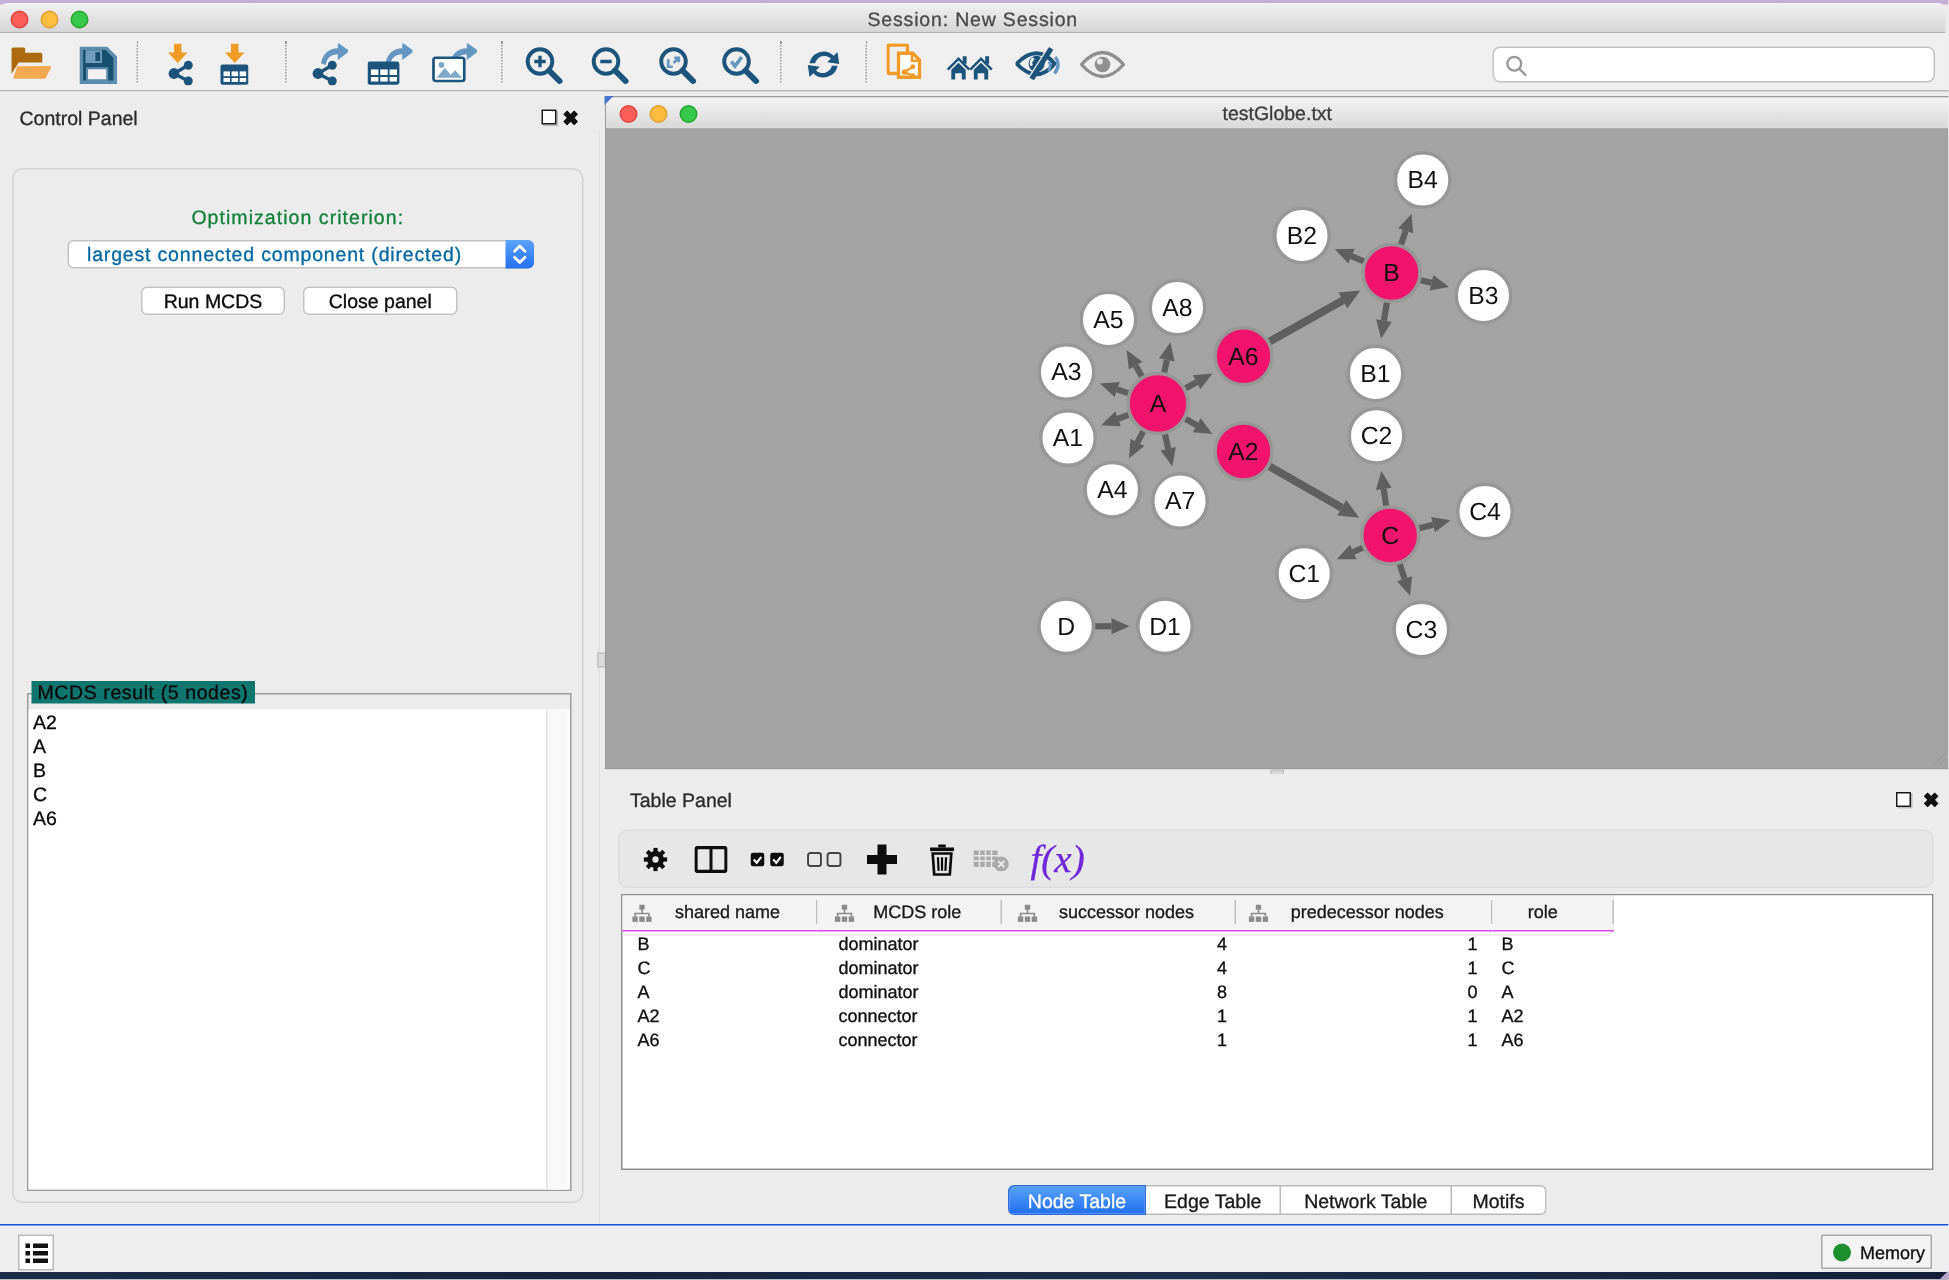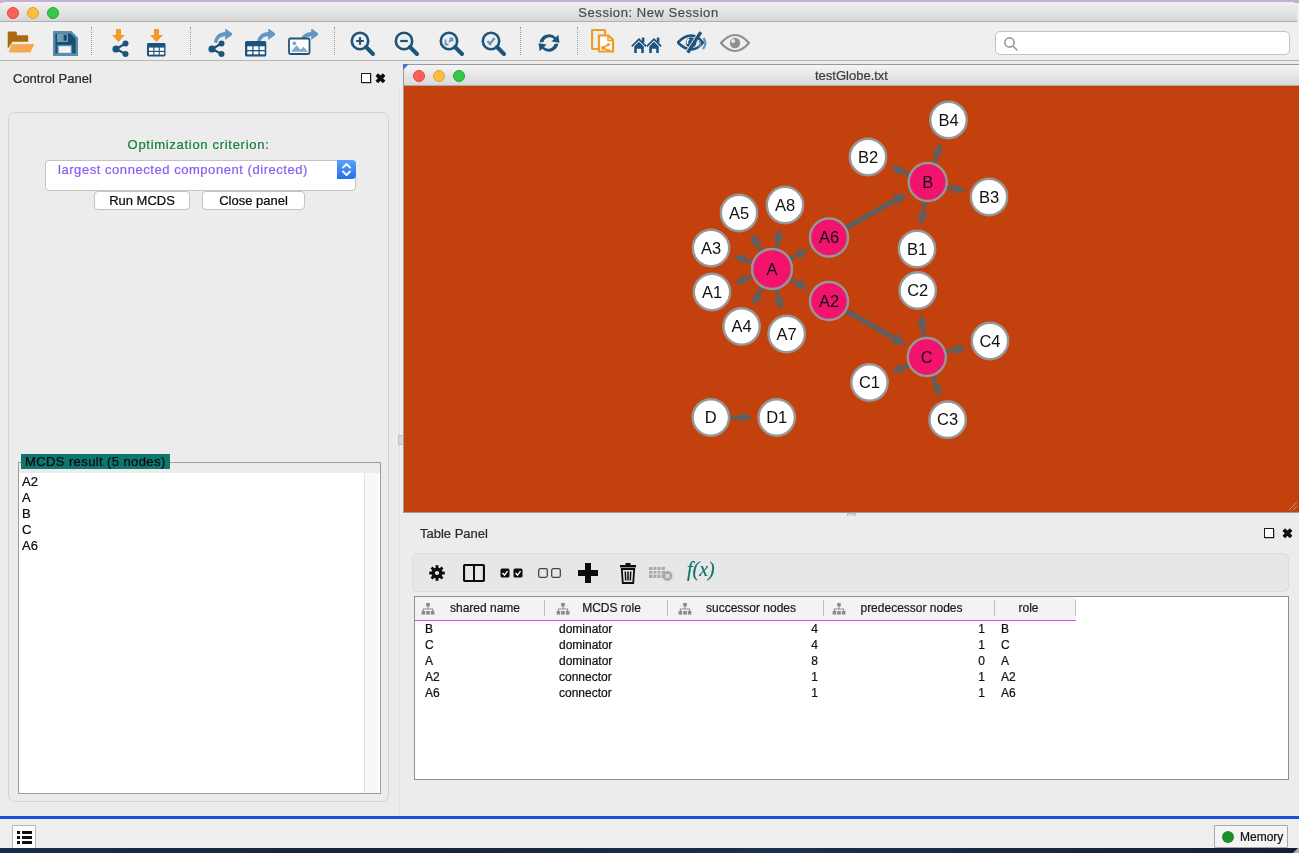--- a/index.html
+++ b/index.html
@@ -28,43 +28,43 @@
 .seg { display:flex; position:absolute; font-size:13px; z-index:5; }
 .seg > div { background:#fff; border:1px solid #bbb; border-left:none; color:#1a1a1a;
   text-align:center; height:20px; line-height:19px; }
 .seg > div:first-child { border-left:1px solid #bbb; border-radius:4px 0 0 4px; }
 .seg > div:last-child { border-radius:0 4px 4px 0; }
 .seg > div.sel { background:linear-gradient(#58a0f8,#2470f0); border-color:#2a6de0; color:#fff; }
 #cptabs { left:78px; top:36px; }
 #mcdsbox { position:absolute; left:8px; top:51px; width:381px; height:690px;
   border:1px solid #d4d4d4; border-radius:7px; background:#ececec; }
 #optlabel { position:absolute; left:0; right:0; top:24px; text-align:center; font-size:13px; color:#15803d; letter-spacing:0.7px; }
-#dropdown { position:absolute; left:36px; top:47px; width:311px; height:31px; background:#fff;
-  border:1px solid #c3c3c3; border-radius:4px; font-size:13px; color:#8b5cf6; }
+#dropdown { position:absolute; left:36px; top:47px; width:311px; height:19px; background:#fff;
+  border:1px solid #c3c3c3; border-radius:4px; font-size:13px; color:#0369a1; }
 #dropdown .txt { position:absolute; left:12px; top:0px; line-height:18px; letter-spacing:0.55px; }
 #dropdown .btn { position:absolute; right:-1px; top:-1px; width:19px; height:19px;
   background:linear-gradient(#5ba2f8,#2470f0); border-radius:0 4px 4px 0; }
 .pushbtn { position:absolute; height:19px; background:#fff; border:1px solid #c3c3c3;
   border-radius:4px; font-size:13px; color:#0a0a0a; text-align:center; line-height:17px; }
 #runbtn { left:85px; top:78px; width:96px; }
 #closebtn { left:193px; top:78px; width:103px; }
 #fieldset { position:absolute; left:9px; top:349px; width:363px; height:332px;
   border:1px solid #9c9c9c; background:#ececec; }
 #fieldset .legend { position:absolute; left:2px; top:-9px; background:#0f766e;
   padding:0 4px; font-size:13px; color:#0a0a0a; letter-spacing:0.4px; }
 #listwhite { position:absolute; left:0; top:10px; right:0; bottom:0; background:#fff; }
 #mcdslist { position:absolute; left:3px; top:1px; font-size:13px; color:#0a0a0a; line-height:16px; }
 #listsb { position:absolute; right:2px; top:0px; width:14px; bottom:0;
   background:#f8f8f8; border-left:1px solid #e2e2e2; }
 #netwin { position:absolute; left:403px; top:3px; width:896px; height:449px;
   border:1px solid #9a9a9a; border-right:none; background:#fff; border-radius:5px 0 0 0; }
 #nwtitle { position:absolute; left:0; top:0; right:0; height:21px;
   background:linear-gradient(#f4f4f4,#d9d9d9); border-bottom:1px solid #aaa; border-radius:5px 0 0 0; }
 #nwtitle .title { position:absolute; left:0; right:0; top:3px; text-align:center; font-size:13px; color:#3c3c3c; }
-#netcontent { position:absolute; left:0; top:21px; right:0; bottom:0; background:#c2410c; }
+#netcontent { position:absolute; left:0; top:21px; right:0; bottom:0; background:#a3a3a3; }
 #corner-tri { position:absolute; left:-1px; top:-1px; width:0; height:0;
   border-top:6px solid #4a74c9; border-right:6px solid transparent; }
 #grip { position:absolute; right:1px; bottom:1px; width:12px; height:12px; }
 #nethandle { position:absolute; left:847px; top:452px; width:9px; height:8px;
   background:#d9d9d9; border:1px solid #c0c0c0; }
 #tpanel { position:absolute; left:403px; top:455px; width:896px; height:302px; background:#ececec; }
 #tpanel .phead { position:absolute; left:17px; top:10px; font-size:13px; color:#2b2b2b; }
 #ttoolbar { position:absolute; left:9px; top:37px; width:877px; height:39px;
   background:#e7e7e7; border:1px solid #dcdcdc; border-radius:6px; }
 #ttable { position:absolute; left:11px; top:80px; width:875px; height:184px;
@@ -76,21 +76,21 @@
 .hicon { position:absolute; top:6px; }
 .trow { position:absolute; left:0; right:0; height:16px; line-height:16px; }
 .trow .c1 { position:absolute; left:10px; }
 .trow .c2 { position:absolute; left:144px; }
 .trow .c3 { position:absolute; right:470px; }
 .trow .c4 { position:absolute; right:303px; }
 .trow .c5 { position:absolute; left:586px; }
 #ttabs { left:269px; top:274px; }
 .winbtn { position:absolute; font-size:13px; color:#111; }
 #statusbar { position:absolute; left:0; top:816px; width:1299px; height:33px;
-  background:#eeeeee; border-top:3px solid #1d4ed8; }
+  background:#eeeeee; border-top:1px solid #1d4ed8; }
 #listbtn { position:absolute; left:12px; top:6px; width:24px; height:24px;
   background:#fdfdfd; border:1px solid #b9b9b9; }
 #membtn { position:absolute; left:1214px; top:6px; width:74px; height:23px;
   background:#f4f4f4; border:1px solid #a9a9a9; border-radius:1px; font-size:12px; color:#111; }
 #membtn .dot { position:absolute; left:7px; top:5px; width:12px; height:12px;
   border-radius:50%; background:#1d8f2c; }
 #membtn .t { position:absolute; left:25px; top:4px; }
 #darkstrip { position:absolute; left:0; top:848px; width:1299px; height:5px;
   background:linear-gradient(90deg,#1b2c4a,#16233c 30%,#1d2e4c 60%,#141f36); }
 </style>
@@ -435,21 +435,21 @@
 <path d="M6.3 9.5 l0.4 9 M9 9.5 v9 M11.7 9.5 l-0.4 9" stroke="#0d0d0d" stroke-width="1.5"></path>
         </svg>
       <svg style="position:absolute;left:236px;top:11px" width="24" height="16" viewBox="0 0 24 16">
           <g fill="#a9a9a9">
             <rect x="0" y="2" width="16" height="11"></rect>
 <path d="M0 5.5 h16 M0 9 h16 M4 2 v11 M8 2 v11 M12 2 v11" stroke="#e7e7e7" stroke-width="1"></path>
 <circle cx="18.5" cy="11" r="5"></circle>
           </g>
           <path d="M16.5 9 l4 4 m0 -4 l-4 4" stroke="#e7e7e7" stroke-width="1.4"></path>
         </svg>
-      <div style="position:absolute;left:274px;top:4px;font-family:'Liberation Serif',serif;font-style:italic;font-size:20px;color:#0f766e;">f(x)</div>
+      <div style="position:absolute;left:274px;top:4px;font-family:'Liberation Serif',serif;font-style:italic;font-size:26px;color:#6d28d9;">f(x)</div>
       </div>
     <div id="ttable">
       <div id="thead">
         <div class="hc" style="left:0;width:130px;"><span style="margin-left:10px">shared name</span><div class="sep"></div></div>
         <div class="hc" style="left:130px;width:123px;"><span style="margin-left:10px">MCDS role</span><div class="sep"></div></div>
         <div class="hc" style="left:253px;width:156px;"><span style="margin-left:10px">successor nodes</span><div class="sep"></div></div>
         <div class="hc" style="left:409px;width:171px;"><span style="margin-left:4px">predecessor nodes</span><div class="sep"></div></div>
         <div class="hc" style="left:580px;width:81px;"><span style="margin-left:-14px">role</span><div class="sep"></div></div>
         <div class="hc" style="left:661px;width:212px;border-bottom:none;background:#fff;"></div>
         <svg class="hicon" width="14" height="12" viewBox="0 0 14 12" style="left:6px">
@@ -518,20 +518,26 @@
           <span class="c5">A2</span>
         </div>
       <div class="trow" style="top:88px;">
           <span class="c1">A6</span>
           <span class="c2">connector</span>
           <span class="c3">1</span>
           <span class="c4">1</span>
           <span class="c5">A6</span>
         </div>
     </div>
+    <div class="seg" id="ttabs">
+      <div class="sel" style="width:92px;">Node Table</div>
+        <div style="width:90px;">Edge Table</div>
+        <div style="width:114px;">Network Table</div>
+        <div style="width:63px;">Motifs</div>
+    </div>
   </div>
 </div>
 <div id="statusbar">
   <div id="listbtn">
       <svg width="22" height="22" style="position:absolute;left:0px;top:0px" viewBox="0 0 22 22">
 <g fill="#111">
           <rect x="4" y="5" width="3" height="3"></rect>
           <rect x="9" y="5" width="10" height="3"></rect>
 <rect x="4" y="10" width="3" height="3"></rect>
           <rect x="9" y="10" width="10" height="3"></rect>

